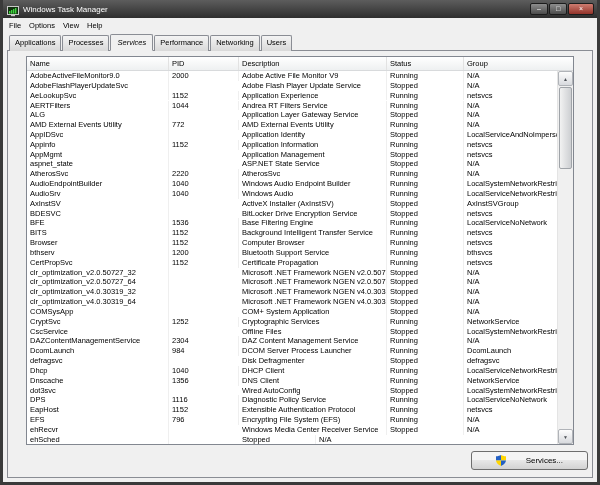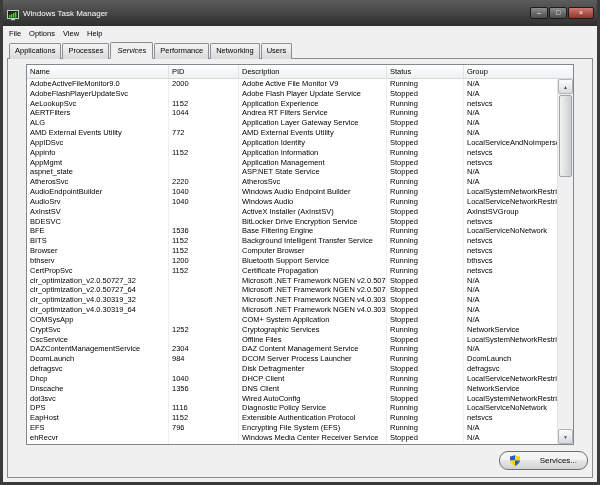--- a/index.html
+++ b/index.html
@@ -6,21 +6,21 @@
   html,body { width:600px; height:485px; }
   body { font-family:"Liberation Sans", sans-serif; background:#d6d6d6; }
 
   .window{
     width:600px; height:485px; background:#f0f0f0;
     border-left:3px solid #3a3a3a; border-right:3px solid #3a3a3a; border-bottom:3px solid #3a3a3a;
     display:flex; flex-direction:column; overflow:hidden;
   }
 
   
-  .titlebar{ height:26px; flex:none; background:linear-gradient(#5d5d5d,#2e2e2e);
+  .titlebar{ height:18px; flex:none; background:linear-gradient(#5d5d5d,#2e2e2e);
     display:flex; align-items:center; padding:0 3px 0 4px; }
   .app-icon{ width:12px; height:12px; margin-right:4px; flex:none; }
   .title{ color:#ffffff; font-size:8px; flex:1; white-space:nowrap; overflow:hidden; }
   .win-controls{ display:flex; gap:1px; flex:none; }
   .winbtn{ width:18px; height:12px; border:1px solid #1c1c1c; border-radius:2px;
     color:#fff; font-size:7px; line-height:10px; text-align:center;
     background:linear-gradient(#8d8d8d,#4c4c4c); cursor:default; }
   .winbtn.close{ width:26px; background:linear-gradient(#cd7c70,#93332a); }
 
   
@@ -40,21 +40,21 @@
     padding:5px 2px 4px 2px; display:flex; flex-direction:column; }
 
   
   .tablewrap{ flex:1; min-height:0; margin:0 16px; border:1px solid #828790; background:#fff;
     position:relative; display:flex; flex-direction:column; overflow:hidden; }
   .thead{ height:14px; flex:none; display:flex; background:linear-gradient(#ffffff,#eef0f1);
     border-bottom:1px solid #d8dadc; padding-right:16px;justify-content:center; }
   .th{ font-size:7.5px; line-height:13px; padding:0 3px; border-right:1px solid #e2e2e2;
     overflow:hidden; white-space:nowrap; color:#000; }
   .tbody{ flex:1; min-height:0; overflow:hidden; padding-right:16px; }
-  .tr{ display:flex; height:9.83px; }
+  .tr{ display:flex; height:9.83px;align-items:flex-end; }
   .td{ font-size:7.5px; line-height:9.8px; padding:0 3px; white-space:nowrap; overflow:hidden;
     border-right:1px solid #efefef; color:#000; }
   .col0{ width:142px; flex:none; }
   .col1{ width:70px; flex:none; }
   .col2{ width:148px; flex:none; }
   .col3{ width:77px; flex:none; }
   .col4{ flex:1; min-width:0; border-right:none; }
 
   
   .scrollbar{ position:absolute; top:14px; right:0; bottom:0; width:16px; background:#f0f0f0;
@@ -63,23 +63,23 @@
     border:1px solid #b0b3b8; border-radius:2px; font-size:5px; color:#4d5157;
     display:flex; align-items:center; justify-content:center; }
   .sb-thumb{ height:82px; flex:none; margin:1px; background:linear-gradient(90deg,#f2f2f2,#cdcfd2);
     border:1px solid #9fa3a8; border-radius:2px; }
   .sb-spacer{ flex:1; }
 
   
   .footer{ flex:none; height:28px; display:flex; justify-content:flex-end;
     align-items:flex-start; padding:6px 2px 0 0; }
   .services-btn{ display:flex; align-items:center; gap:20px; font-family:inherit; font-size:8px;
-    color:#000; height:19px; padding:0 10px;
+    color:#000; height:19px; padding:0 24px;
     background:linear-gradient(#f4f4f4 45%, #e9e9e9 45%, #d2d2d2);
-    border:1px solid #6e6e6e; border-radius:9px; cursor:default; }
+    border:1px solid #6e6e6e; border-radius:3px; cursor:default; }
   .shield{ width:10px; height:11px; display:inline-flex; }
 </style>
 </head>
 <body>
 
 <div class="window">
 
   <div class="titlebar">
     <span class="app-icon">
       <svg width="12" height="12" viewBox="0 0 12 12">

